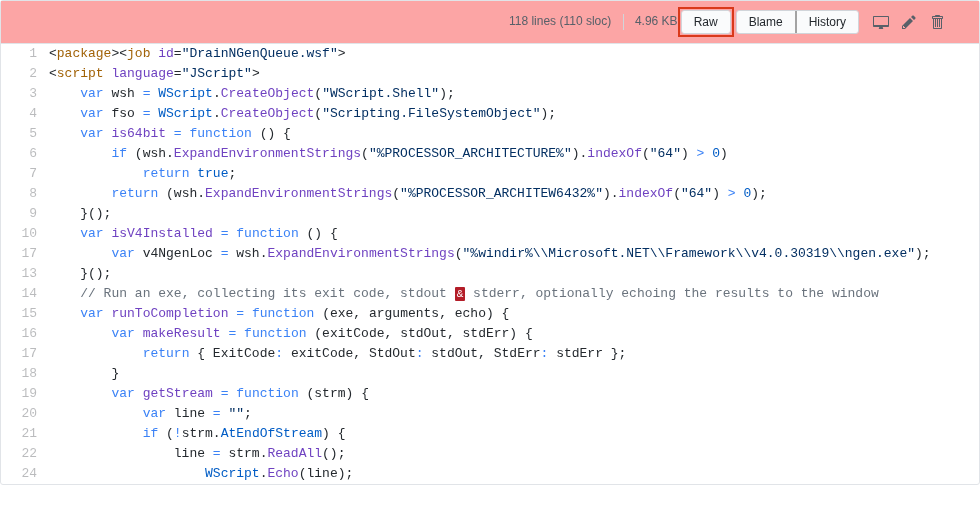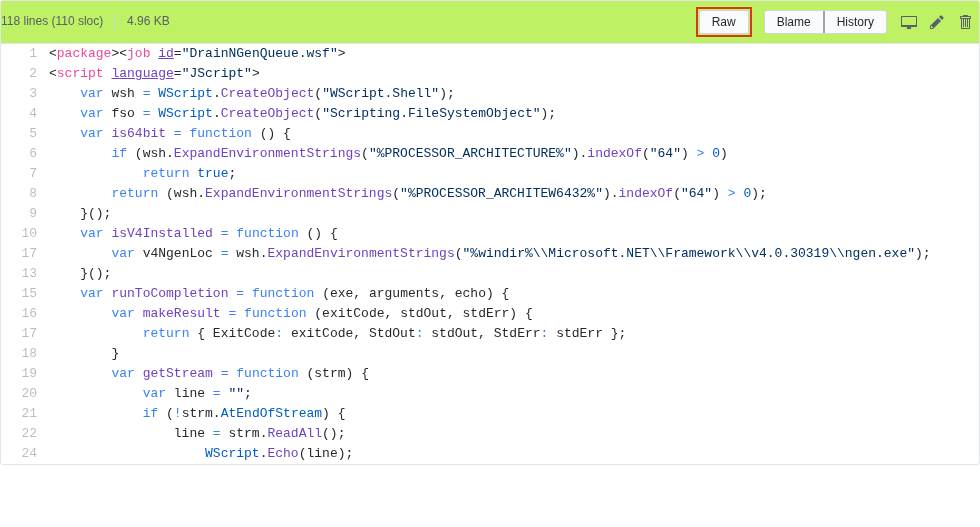--- a/index.html
+++ b/index.html
@@ -12,23 +12,23 @@
     background: #fff;
   }
   .container {
     width: 980px;
     border: 1px solid #e1e4e8;
     border-radius: 3px;
   }
   .header {
     display: flex;
     align-items: center;
-    justify-content: space-between;
-    padding: 6px 0;
-    background: #bef264;
+    justify-content: flex-end;
+    padding: 6px 28px;
+    background: #fca5a5;
     border-bottom: 1px solid #e1e4e8;
   }
   .file-info {
     color: #586069;
     font-size: 12px;
   }
   .file-info .sep {
     display: inline-block;
     width: 1px;
     height: 16px;
@@ -54,21 +54,21 @@
     font-size: 12px;
     cursor: pointer;
     border: none;
     border-right: 2px solid #a3a3a3;
   }
   .btn:last-child { border-right: none; }
   .highlight-box {
     border: 2px solid #d9391b;
     padding: 1px;
     display: inline-flex;
-    margin-right: 12px;
+    margin-right: 2px;
   }
   .icon-btn {
     display: inline-flex;
     align-items: center;
     justify-content: center;
     width: 28px;
     height: 24px;
     color: #586069;
     cursor: pointer;
   }
@@ -89,22 +89,22 @@
     padding-right: 12px;
     color: rgba(27,31,35,0.3);
     user-select: none;
   }
   .cl {
     flex: 1;
     white-space: pre;
     overflow: hidden;
     color: #24292e;
   }
-  .pl-ent { color: #ec4899; }
-  .pl-e   { color: #6f42c1; text-decoration: underline; }
+  .pl-ent { color: #a16207; }
+  .pl-e   { color: #6f42c1; }
   .pl-s   { color: #032f62; }
   .pl-k   { color: #3b82f6; }
   .pl-c1  { color: #005cc5; }
   .pl-en  { color: #6f42c1; }
   .pl-c   { color: #6a737d; }
   .pl-err {
     display:inline-block;
     background:#b31d28;
     color:#fff;
     padding:0 2px;
@@ -194,20 +194,24 @@
       </div>
       <div class="code-row">
         <div class="ln">17</div>
         <div class="cl">        <span class="pl-k">var</span> v4NgenLoc <span class="pl-k">=</span> wsh.<span class="pl-en">ExpandEnvironmentStrings</span>(<span class="pl-s">"%windir%\\Microsoft.NET\\Framework\\v4.0.30319\\ngen.exe"</span>);</div>
       </div>
       <div class="code-row">
         <div class="ln">13</div>
         <div class="cl">    }();</div>
       </div>
       <div class="code-row">
+        <div class="ln">14</div>
+        <div class="cl">    <span class="pl-c">// Run an exe, collecting its exit code, stdout <span class="pl-err">&amp;</span> stderr, optionally echoing the results to the window</span></div>
+      </div>
+      <div class="code-row">
         <div class="ln">15</div>
         <div class="cl">    <span class="pl-k">var</span> <span class="pl-en">runToCompletion</span> <span class="pl-k">=</span> <span class="pl-k">function</span> (exe, arguments, echo) {</div>
       </div>
       <div class="code-row">
         <div class="ln">16</div>
         <div class="cl">        <span class="pl-k">var</span> <span class="pl-en">makeResult</span> <span class="pl-k">=</span> <span class="pl-k">function</span> (exitCode, stdOut, stdErr) {</div>
       </div>
       <div class="code-row">
         <div class="ln">17</div>
         <div class="cl">            <span class="pl-k">return</span> { ExitCode<span class="pl-k">:</span> exitCode, StdOut<span class="pl-k">:</span> stdOut, StdErr<span class="pl-k">:</span> stdErr };</div>

